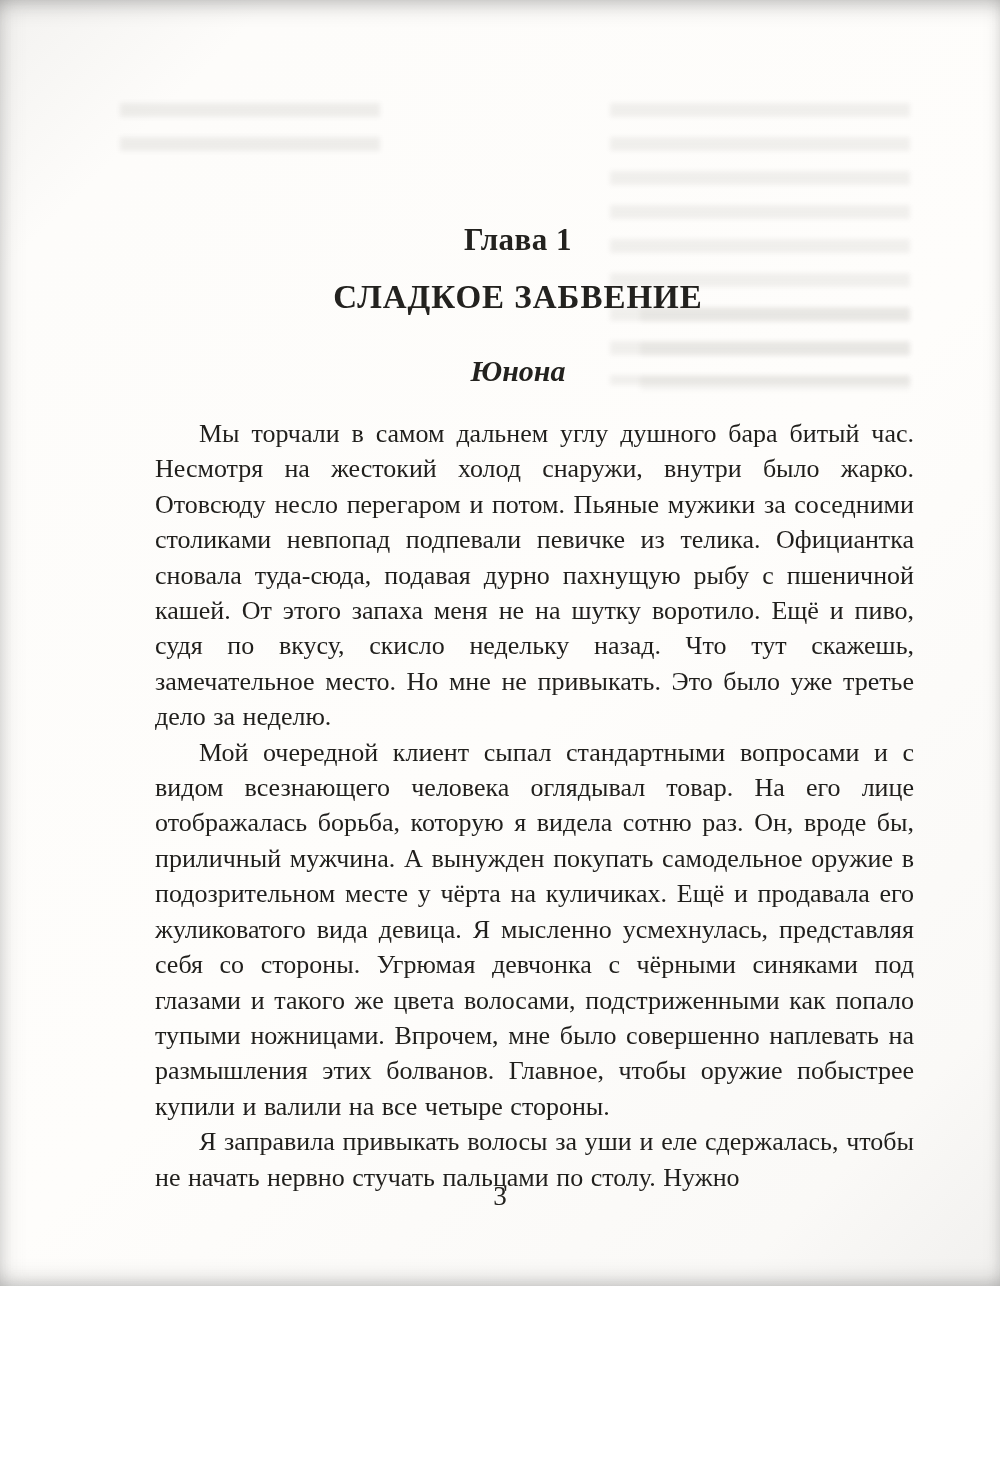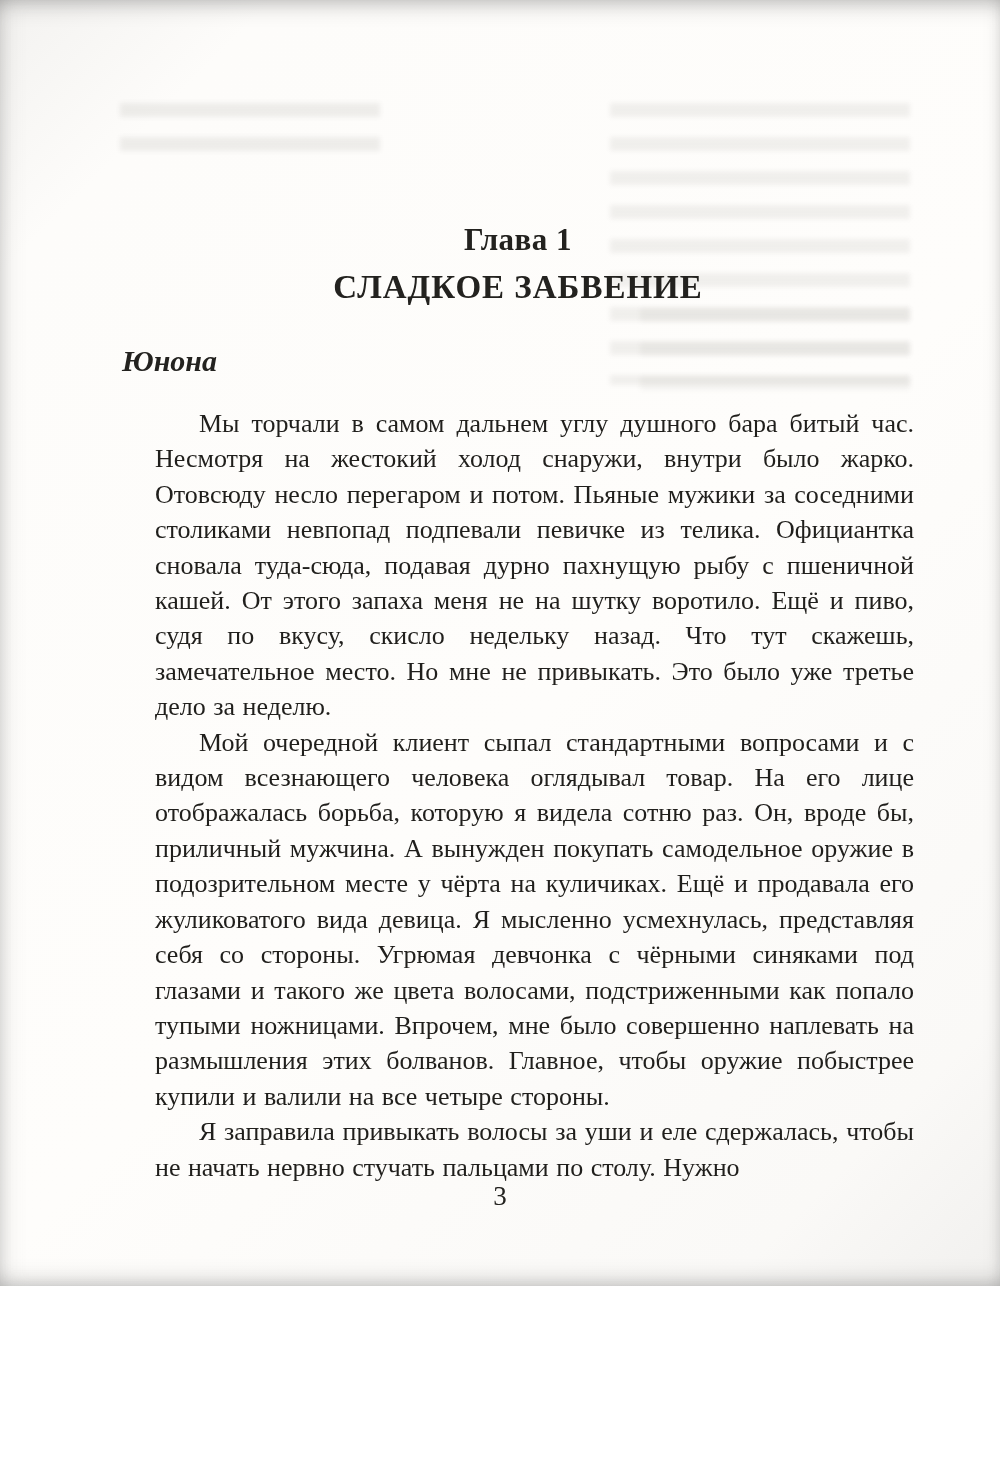--- a/index.html
+++ b/index.html
@@ -56,26 +56,26 @@
     font-weight: bold;
     letter-spacing: 0.5px;
     color: #23221f;
   }
 
   .chapter-title {
     text-align: center;
     font-size: 33px;
     font-weight: bold;
     letter-spacing: 1px;
-    margin-top: 11px;
+    margin-top: 21px;
     color: #23221f;
   }
 
   .section-heading {
-    text-align: left;
+    text-align: center;
     font-size: 30px;
     font-weight: bold;
     font-style: italic;
     margin-top: 38px;
     margin-bottom: 28px;
     color: #23221f;
   }
 
   .body-text p {
     font-size: 26px;

